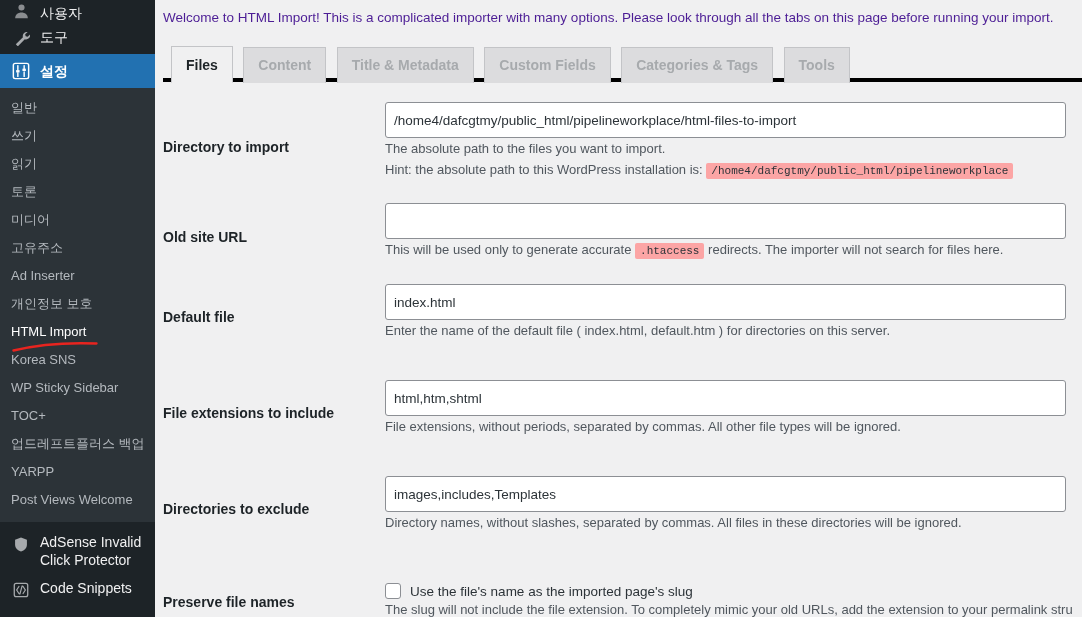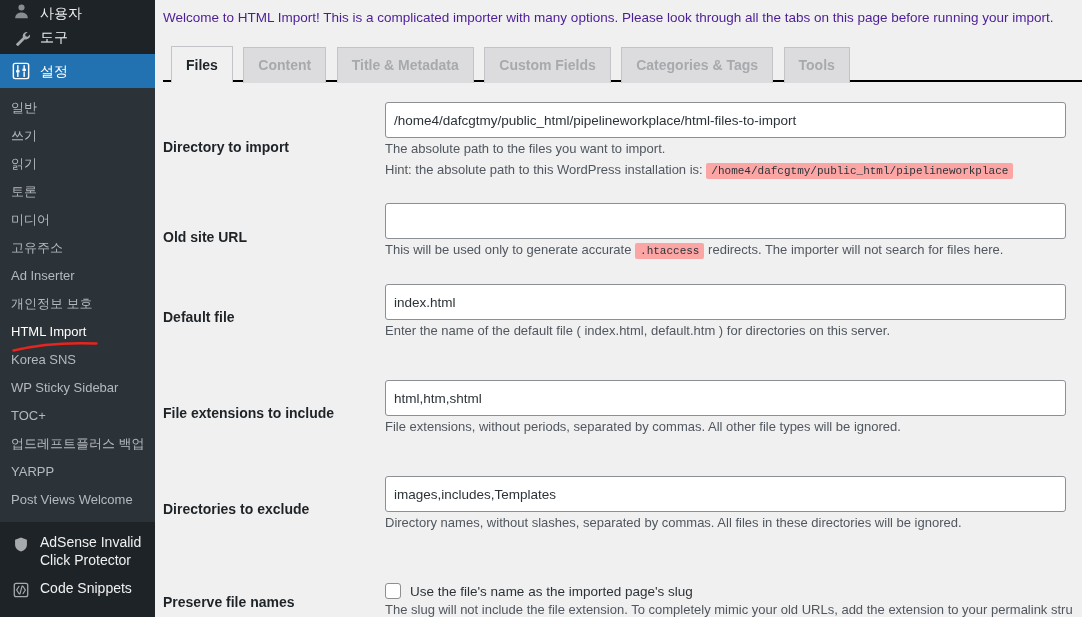--- a/index.html
+++ b/index.html
@@ -51,21 +51,21 @@
   .menu-item .mi-label { line-height: 1; }
   .menu-item.partial {
     height: 20px;
     overflow: hidden;
     align-items: flex-end;
   }
   .menu-item.partial .mi-icon { color: #8a8d90; }
   .menu-item.current {
     background: #2271b1;
     color: #fff;
-    font-weight: normal;
+    font-weight: bold;
   }
   .menu-item.current .mi-icon { color: #fff; }
 
   .submenu {
     background: #2c3338;
     padding: 6px 0 8px 0;
   }
   .submenu-item {
     display: block;
     padding: 5px 0 5px 11px;
@@ -125,21 +125,21 @@
     line-height: 18px;
     white-space: nowrap;
   }
 
   
   #tabs {
     margin: 18px 0 0 8px;
     position: relative;
     height: 37px;
     white-space: nowrap;
-    border-bottom: 2px solid #000000;
+    border-bottom: 4px solid #000000;
     padding-left: 8px;
   }
   .tab {
     display: inline-block;
     vertical-align: bottom;
     height: 36px;
     line-height: 35px;
     padding: 0 14px;
     margin-right: 6px;
     font-size: 14px;

